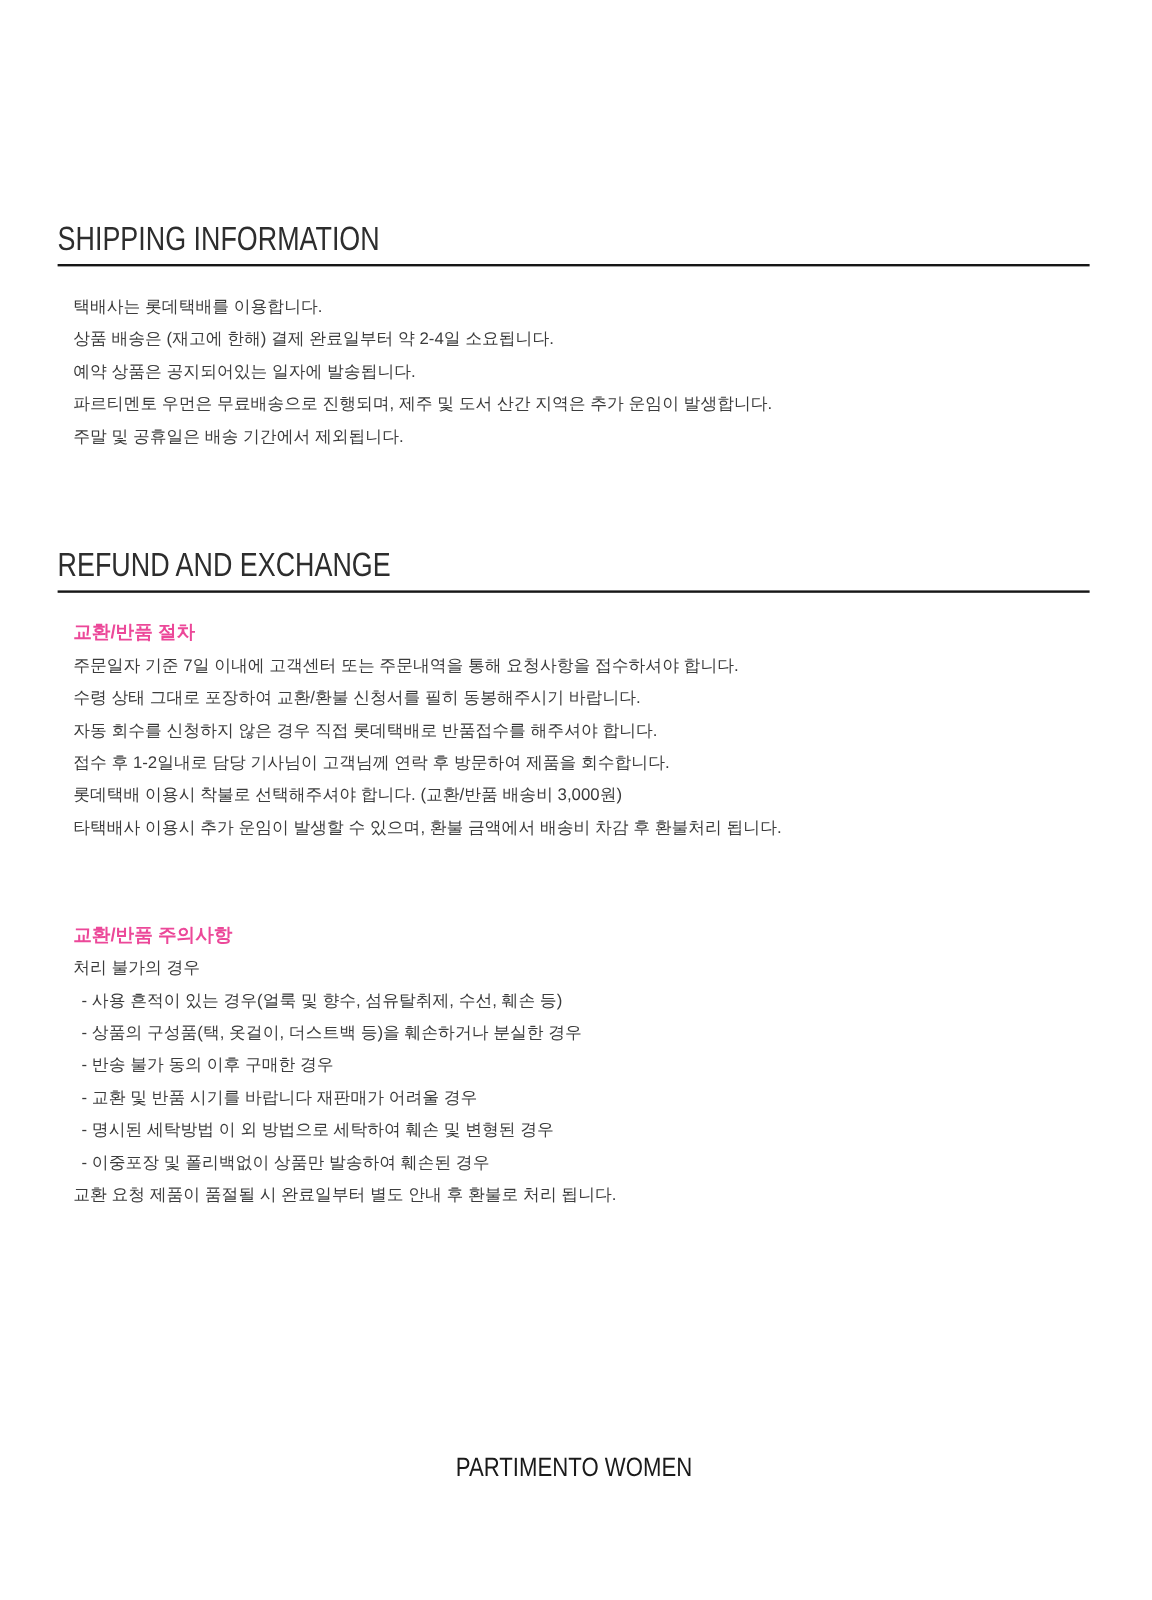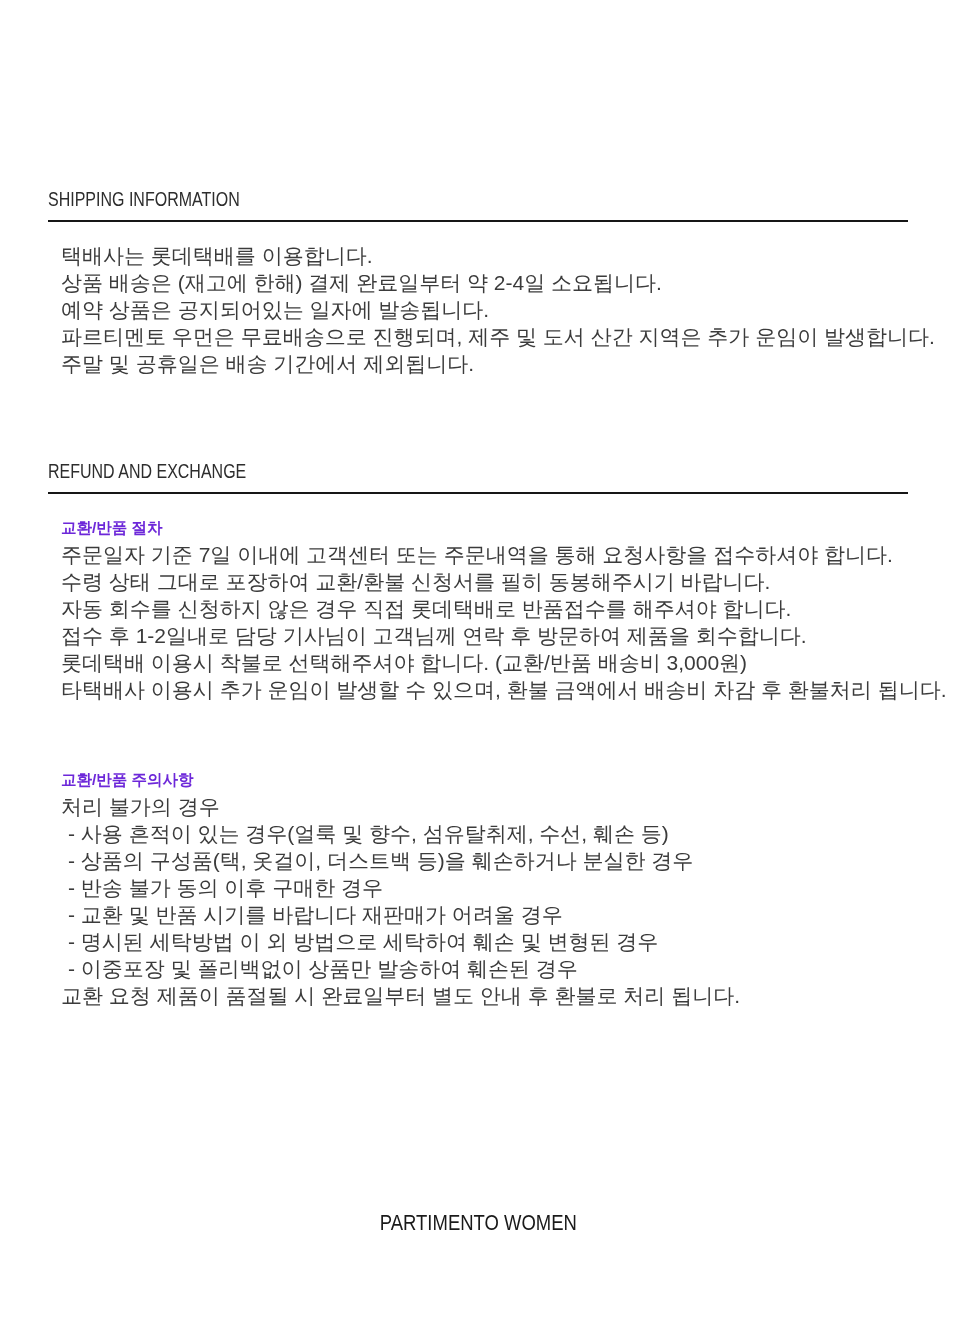--- a/index.html
+++ b/index.html
@@ -19,46 +19,46 @@
     box-sizing: border-box;
     width: 960px;
   }
   section { display: block; }
   .section-shipping { margin-top: 183px; }
   .section-refund   { margin-top: 78px; }
   h2.section-title {
     margin: 0;
     padding: 0 0 5px 0;
     border-bottom: 2px solid #161616;
-    font-size: 20px;
+    font-size: 28px;
     line-height: 32px;
     font-weight: 400;
     color: #2d2d2d;
     white-space: nowrap;
   }
   h2.section-title .condensed {
     display: inline-block;
     transform: scaleX(0.80);
     transform-origin: 0 50%;
     letter-spacing: 0px;
   }
   .section-body {
     margin-top: 20px;
     padding-left: 13px;
   }
   .subsection + .subsection { margin-top: 63px; }
   .sub-heading {
     font-size: 15.5px;
     line-height: 27px;
     font-weight: 700;
-    color: #6d28d9;
+    color: #ec4899;
     white-space: nowrap;
   }
   .line {
-    font-size: 21px;
+    font-size: 14px;
     line-height: 27px;
     font-weight: 400;
     color: #3b3b3b;
     white-space: nowrap;
   }
   .line.dash { padding-left: 7px; }
   footer.brand-footer {
     margin-top: 194px;
     text-align: center;
   }

